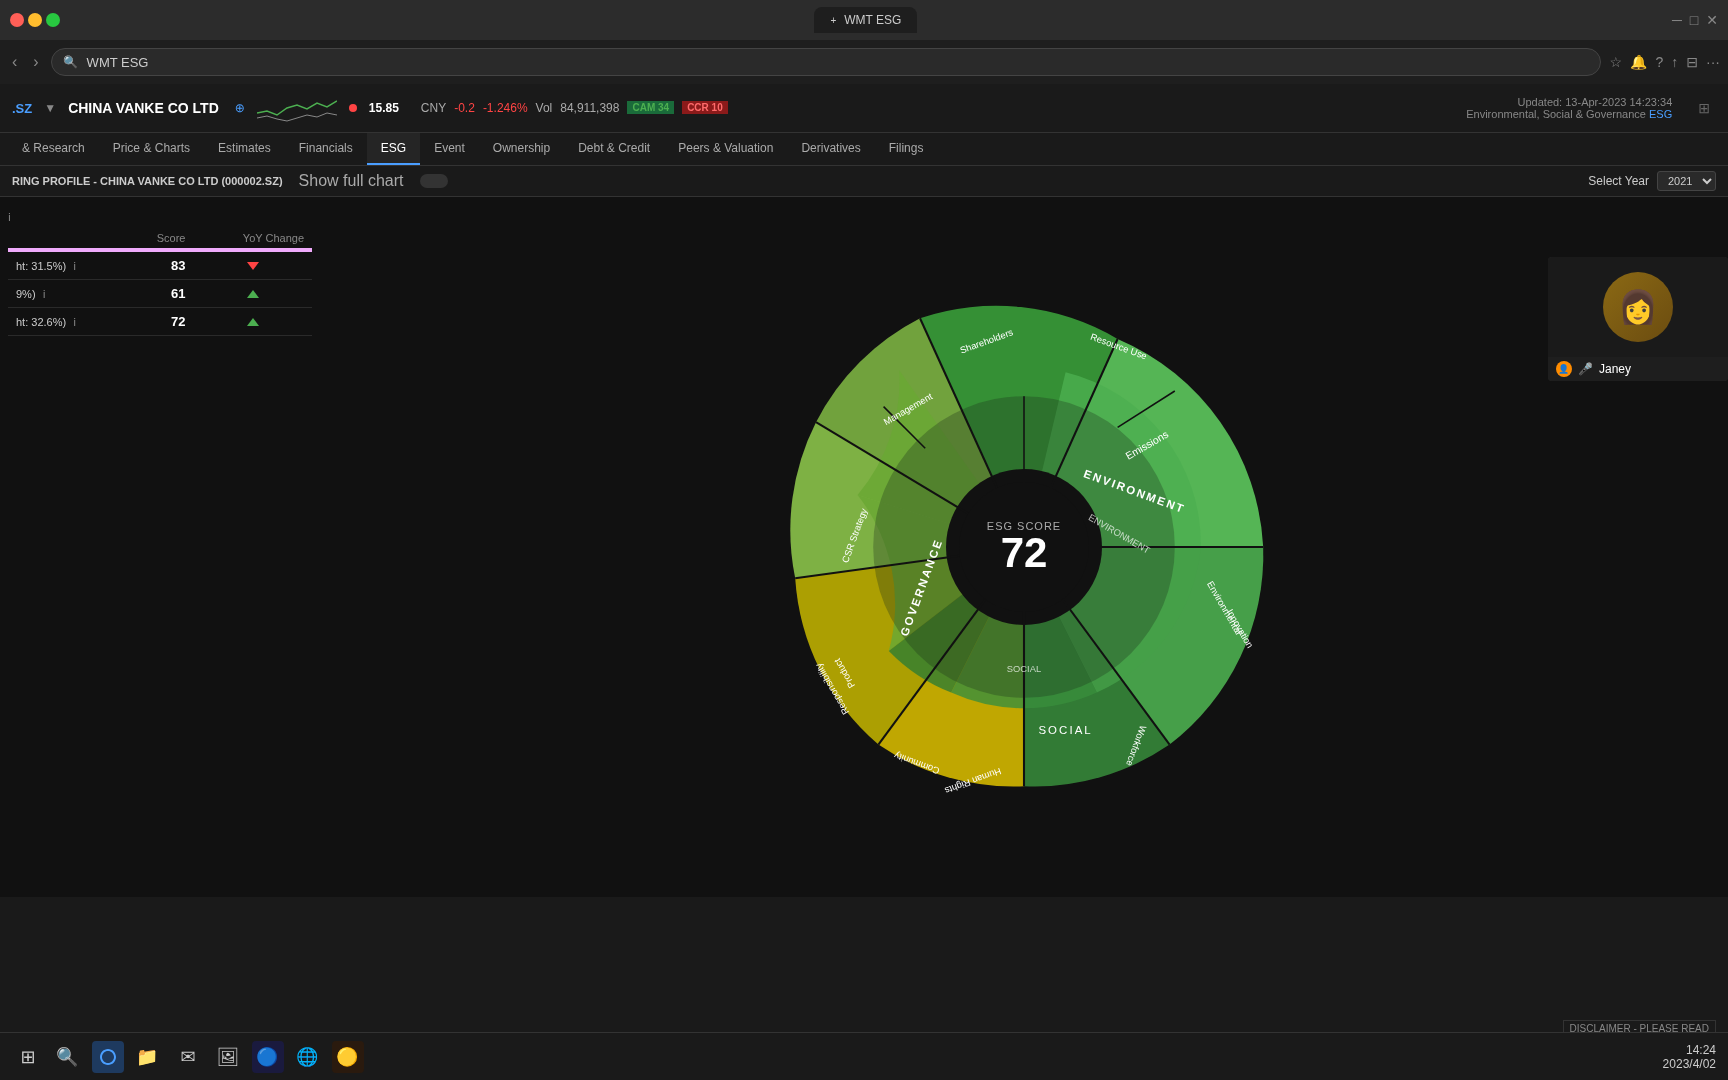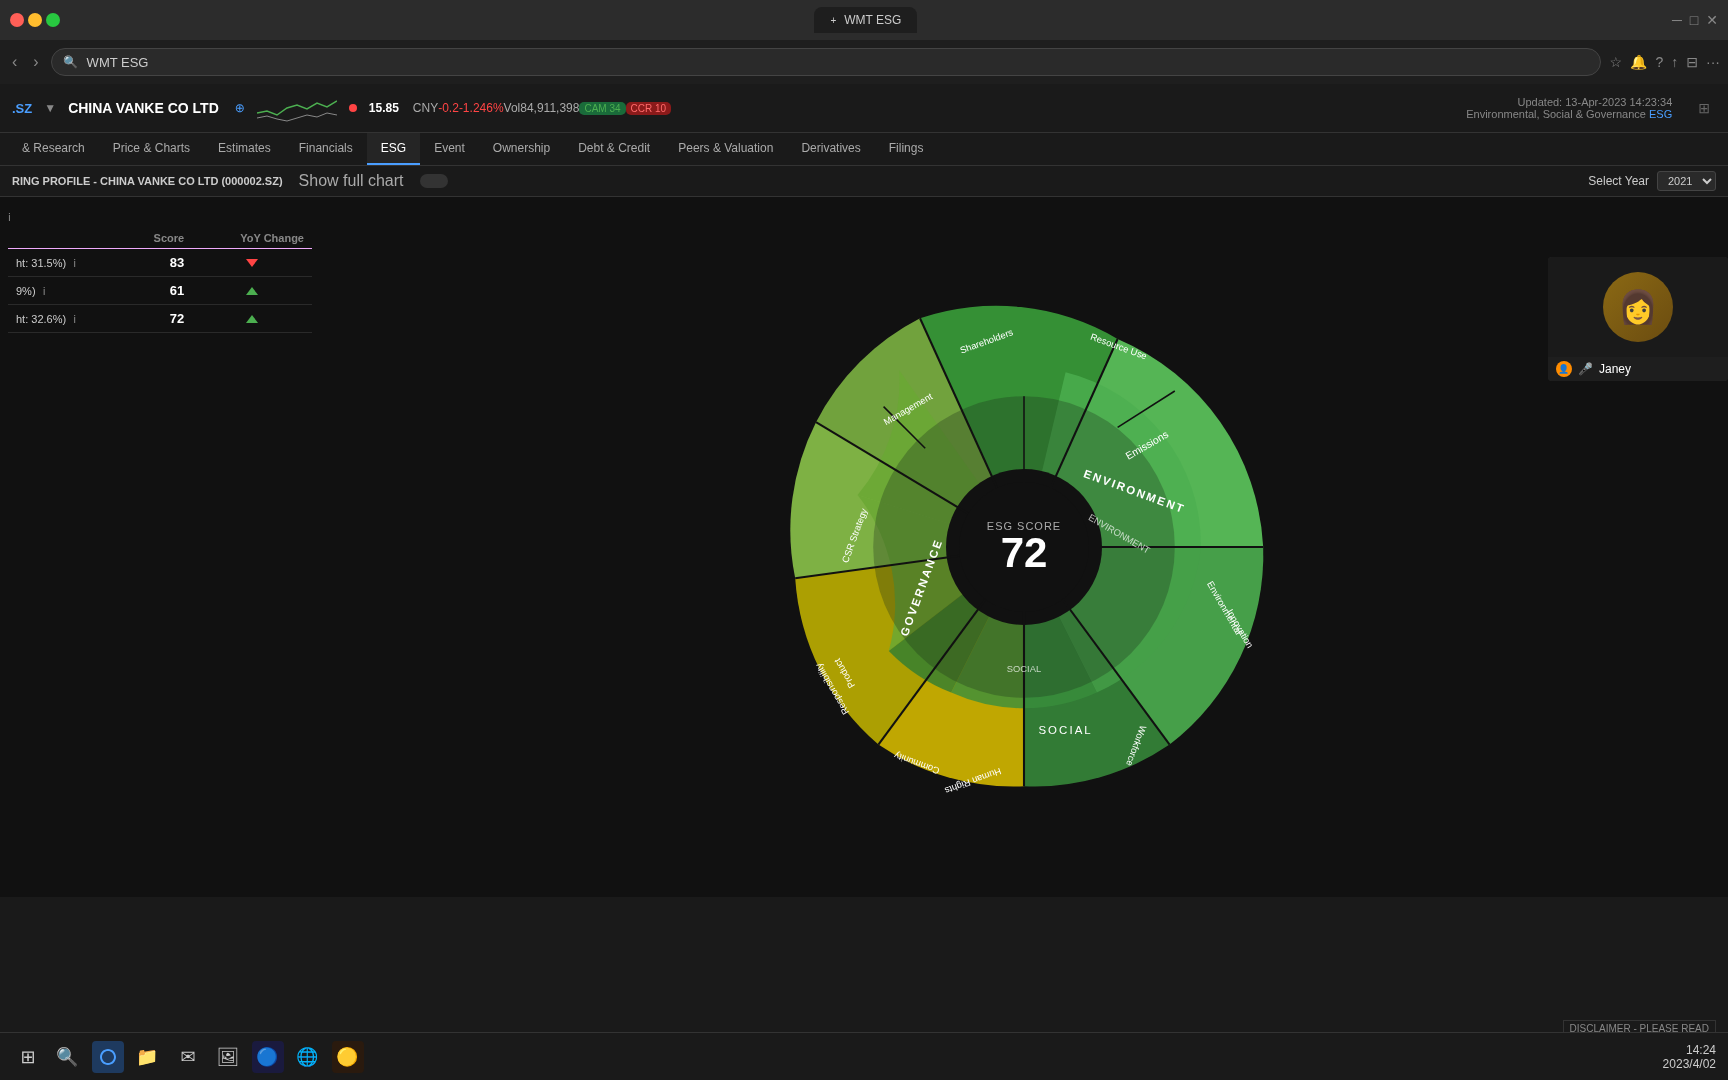--- a/index.html
+++ b/index.html
@@ -110,37 +110,38 @@
       color: #fff;
       font-size: 14px;
       font-weight: bold;
     }
     .stock-mini-chart {
       width: 80px;
       height: 30px;
     }
     .stock-price-info {
       display: flex;
-      align-items: flex-end;
+      align-items: flex-start;
+      gap: 8px;
       font-size: 12px;
     }
     .price-dot {
       width: 8px; height: 8px;
       border-radius: 50%;
       background: #ff4444;
     }
     .price-value { color: #fff; font-weight: bold; }
     .price-currency { color: #aaa; margin-left: 14px; }
     .price-change { color: #ff4444; }
     .volume { color: #aaa; }
     .badge {
-      border-radius: 5px;
+      border-radius: 0;
       padding: 1px 5px;
       font-size: 10px;
-      font-weight: normal;
+      font-weight: bold;
     }
     .badge-cam { background: #1a6b3a; color: #4caf50; }
     .badge-ccr { background: #8b1a1a; color: #ff6b6b; }
     .header-right {
       margin-left: auto;
       font-size: 11px;
       color: #888;
       text-align: right;
     }
     .esg-link { color: #4a9eff; cursor: pointer; }
@@ -242,24 +243,24 @@
       gap: 4px;
     }
     .scores-table {
       width: 100%;
       font-size: 12px;
       border-collapse: collapse;
     }
     .scores-table th {
       color: #888;
       font-size: 11px;
-      font-weight: bold;
+      font-weight: normal;
       text-align: right;
       padding: 4px 8px;
-      border-bottom: 1px solid #f0abfc;
+      border-bottom: 4px solid #f0abfc;
     }
     .scores-table th:first-child { text-align: left; }
     .scores-table td {
       padding: 6px 8px;
       text-align: right;
       border-bottom: 1px solid #2a2a2a;
       color: #ccc;
     }
     .scores-table td:first-child { text-align: left; font-size: 11px; }
     .score-value { font-size: 13px; color: #fff; font-weight: bold; }

